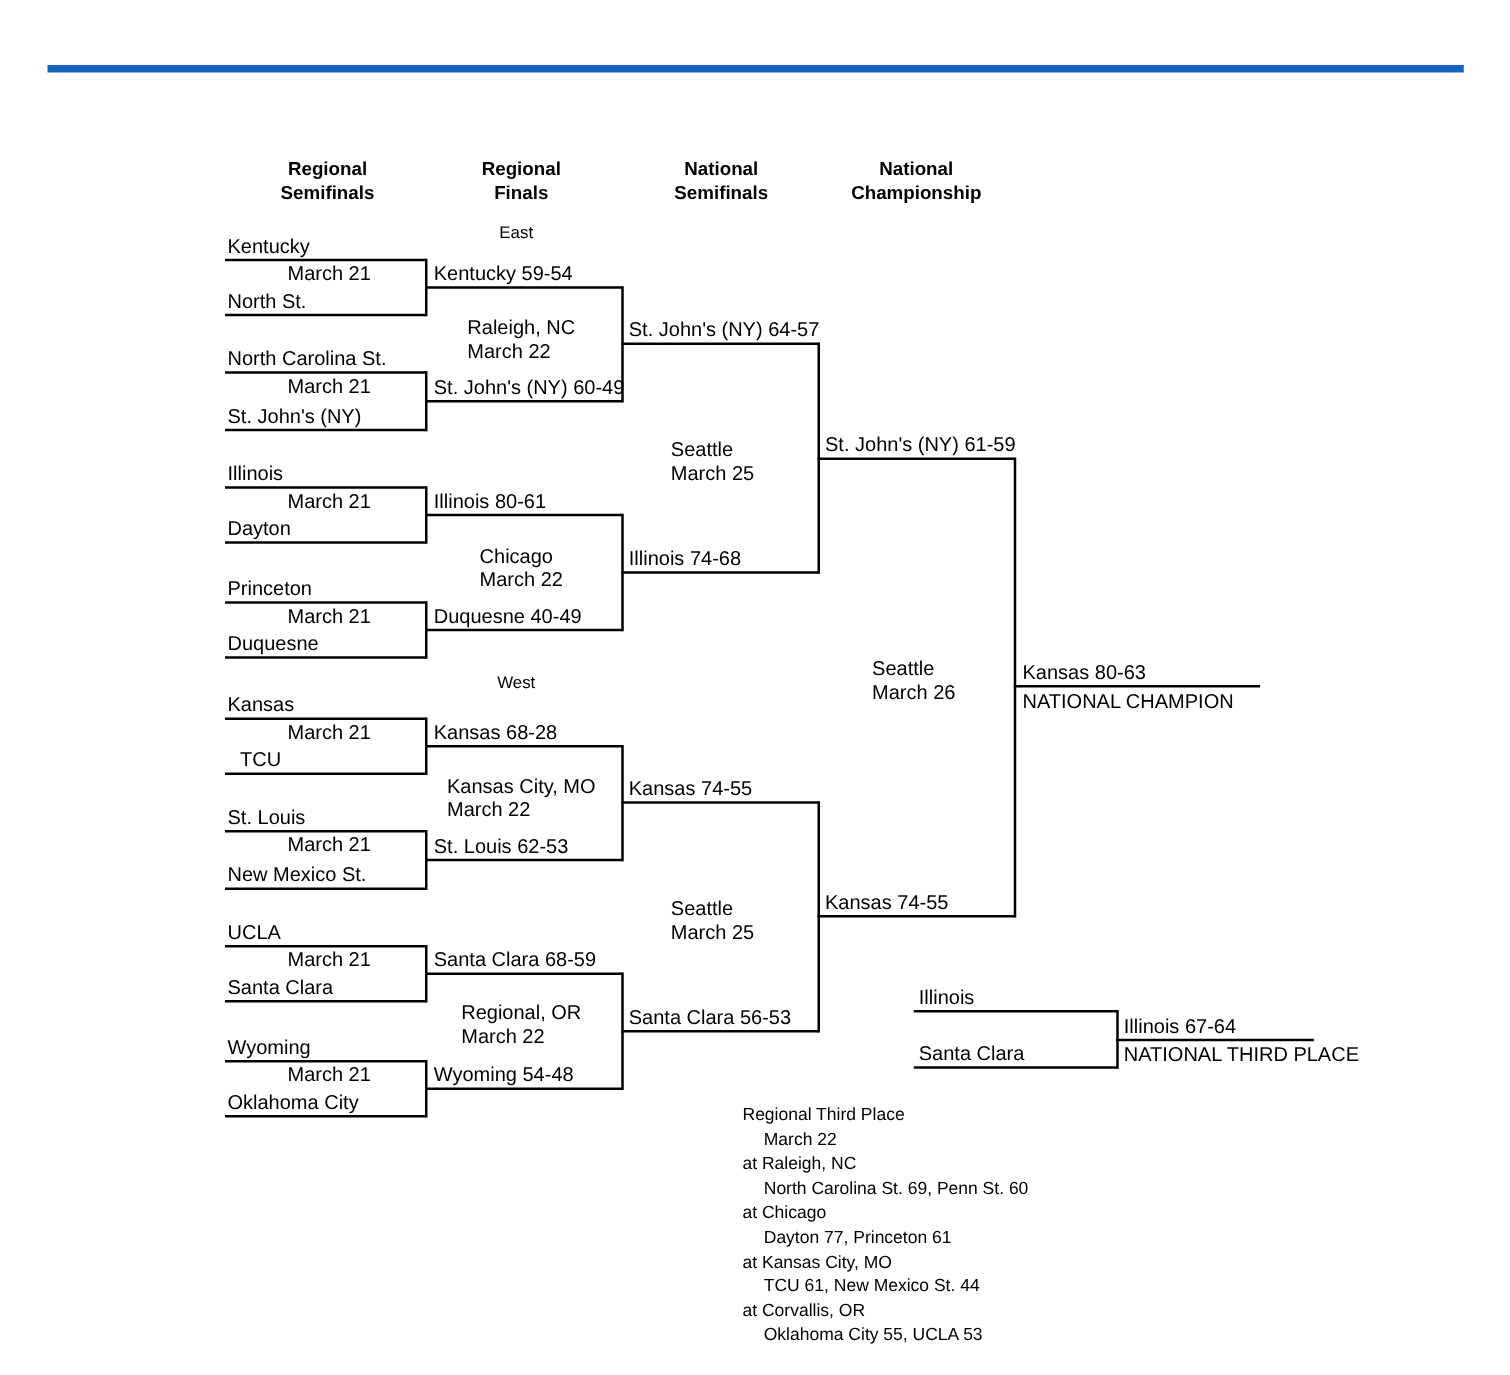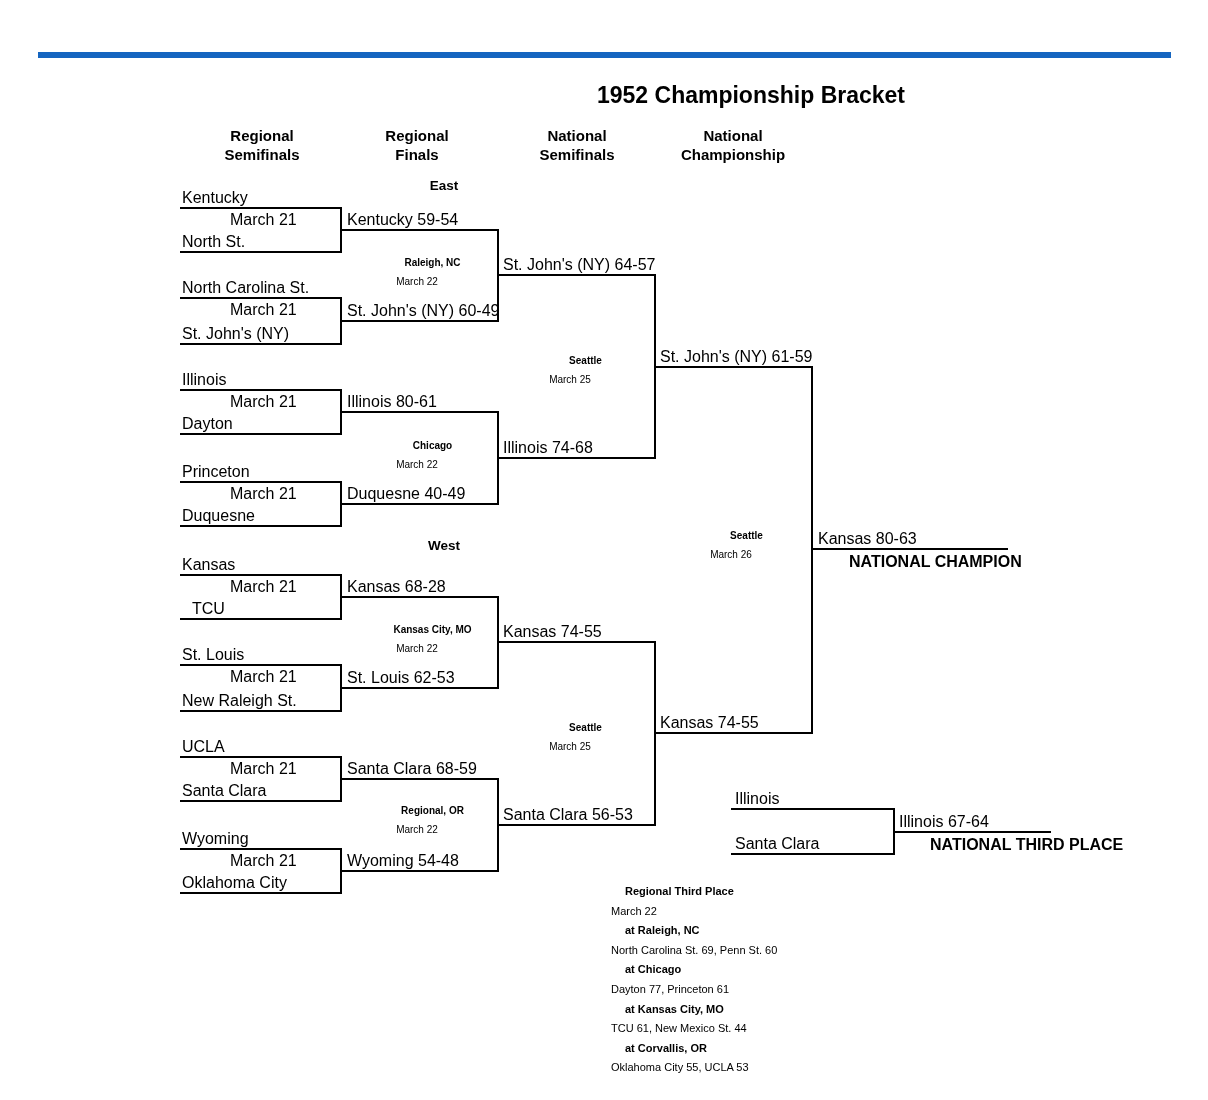--- a/index.html
+++ b/index.html
@@ -8,34 +8,33 @@
     font-family:"Liberation Sans", sans-serif; color:#000; overflow:hidden;
   }
   .rule { position:absolute; background:var(--accent, #1565c0); }
   .title { position:absolute; font-size:23px; font-weight:bold;
            transform:translateX(-50%); white-space:nowrap; }
   .hdr { position:absolute; font-size:15px; line-height:19px; font-weight:bold;
          text-align:center; transform:translateX(-50%); white-space:pre-line; }
   .hl { position:absolute; height:2px; background:#000; }
   .vl { position:absolute; width:2px; background:#000; }
   .t  { position:absolute; font-size:16px; line-height:15px; white-space:nowrap; }
-  .b  { font-weight:bold;margin-left:31px; }
+  .b  { font-weight:normal; }
   .c  { transform:translateX(-50%); text-align:center; }
-  .site { position:absolute; font-size:10px; line-height:19px;
-          text-align:center; transform:translateX(-50%); white-space:nowrap; }
-  .rtp { position:absolute; font-size:11px; line-height:19.6px; white-space:nowrap; }
+  .site { position:absolute; font-size:16px; line-height:19px;
+          transform:translateX(-50%); white-space:nowrap; }
+  .rtp { position:absolute; font-size:14px; line-height:19.6px; white-space:nowrap; }
   .ind { margin-left:17px; }
 </style>
 </head>
 <body>
 
 <div class="page">
 
   <div class="rule" style="left:38px;top:52px;width:1133px;height:6px"></div>
-  <div class="title" style="left:751px;top:82px">1952 Championship Bracket</div>
   <div class="hdr" style="left:262px;top:126px">Regional
 Semifinals</div>
   <div class="hdr" style="left:417px;top:126px">Regional
 Finals</div>
   <div class="hdr" style="left:577px;top:126px">National
 Semifinals</div>
   <div class="hdr" style="left:733px;top:126px">National
 Championship</div>
 
   <div class="t b c" style="left:413px;top:178px;font-size:13.5px">East</div>
@@ -106,21 +105,21 @@
   <div class="t" style="left:230px;top:579px">March 21</div>
   <div class="t" style="left:192px;top:601px">TCU</div>
   <div class="hl" style="left:180px;top:574px;width:161px"></div>
   <div class="hl" style="left:180px;top:618px;width:161px"></div>
   <div class="vl" style="left:340px;top:574px;height:46px"></div>
   <div class="t" style="left:347px;top:579px">Kansas 68-28</div>
   <div class="hl" style="left:340px;top:596px;width:158px"></div>
 
   <div class="t" style="left:182px;top:647px">St. Louis</div>
   <div class="t" style="left:230px;top:669px">March 21</div>
-  <div class="t" style="left:182px;top:693px">New Raleigh St.</div>
+  <div class="t" style="left:182px;top:693px">New Mexico St.</div>
   <div class="hl" style="left:180px;top:664px;width:161px"></div>
   <div class="hl" style="left:180px;top:710px;width:161px"></div>
   <div class="vl" style="left:340px;top:664px;height:48px"></div>
   <div class="t" style="left:347px;top:670px">St. Louis 62-53</div>
   <div class="hl" style="left:340px;top:687px;width:158px"></div>
 
   <div class="site" style="left:417px;top:620px">
     <div class="b">Kansas City, MO</div>
     <div>March 22</div>
   </div>

